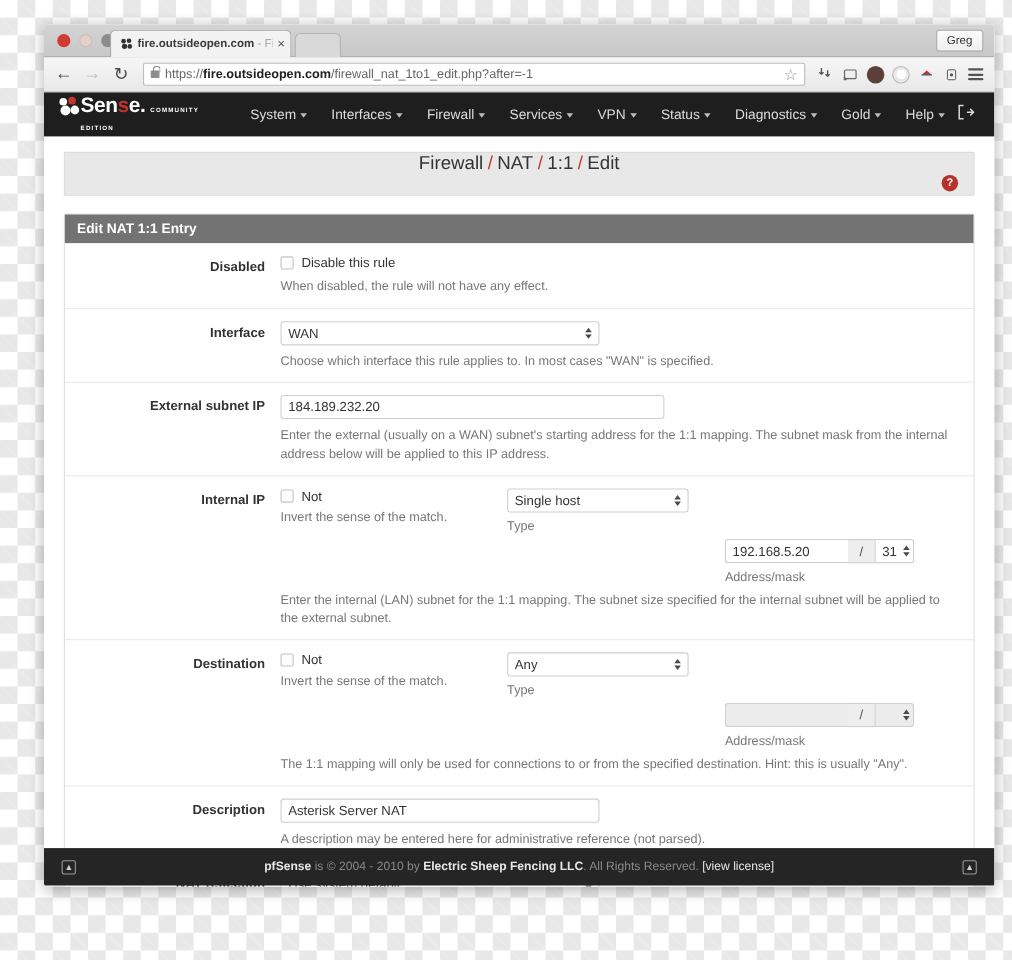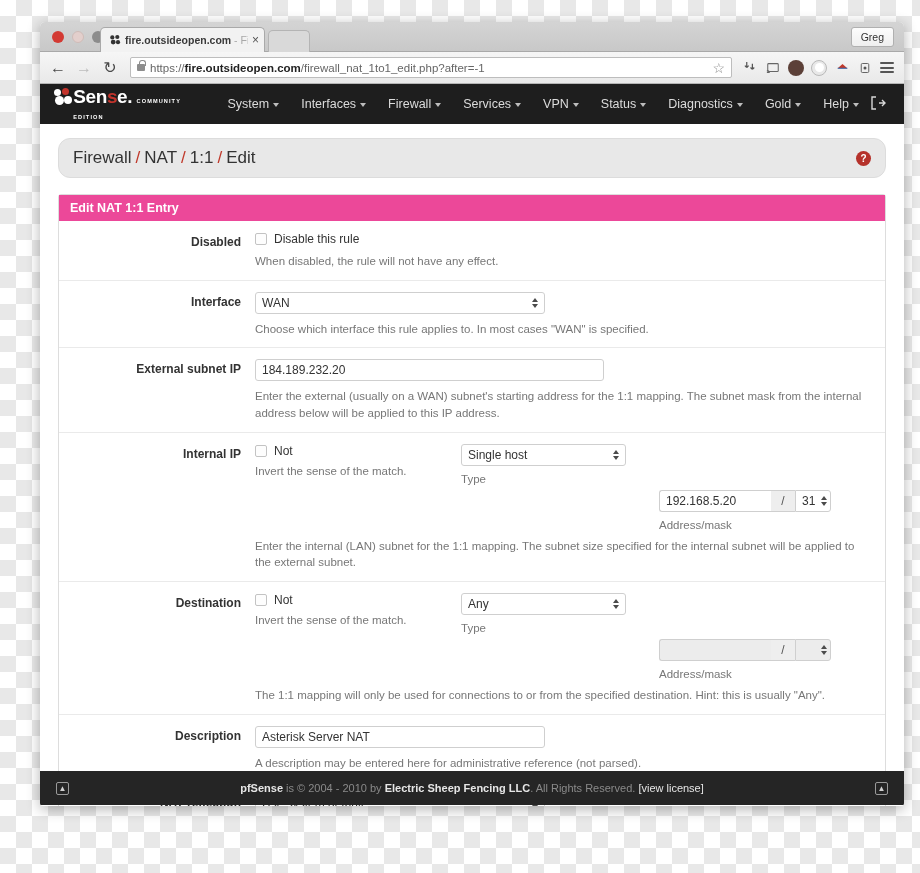--- a/index.html
+++ b/index.html
@@ -133,37 +133,38 @@
   .nav-items { display: flex; align-items: center; gap: 0; }
   .nav-item { color: #dcdcdc; font-size: 12.5px; padding: 0 11px; white-space: nowrap; }
   .caret { display:inline-block; margin-left:4px; border-left:3.5px solid transparent;
            border-right:3.5px solid transparent; border-top:4px solid #bdbdbd; vertical-align: middle;}
   .logout { margin-left: auto; color: #d8d8d8; font-size: 15px; padding-right: 4px; }
 
   .content { padding: 14px 18px 0 18px; }
 
   .breadcrumb-bar {
     background: #e8e8e8; border: 1px solid #dcdcdc;
-    border-radius: 12px;
+    border-radius: 1px;
     height: 40px;
     display: flex; align-items: center;
     padding: 0 14px;
     margin-bottom: 16px;
+    flex-direction: column;
   }
   .breadcrumb { font-size: 17px; color: #333; }
   .breadcrumb .sep { color: #c0392b; margin: 0 4px; }
   .help-icon {
     margin-left: auto; width: 15px; height: 15px; border-radius: 50%;
     background: #b5322b; color: #fff; font-size: 10px; font-weight: bold;
     display: flex; align-items: center; justify-content: center;
   }
 
   .panel { border: 1px solid #ddd; border-radius: 3px; background: #fff; }
   .panel-heading {
-    background: #ec4899; color: #fff;
+    background: #737373; color: #fff;
     font-size: 12.5px; font-weight: bold;
     padding: 6px 11px;
   }
 
   .form-row {
     display: flex;
     border-bottom: 1px solid #eaeaea;
     padding: 11px 0 10px 0;
   }
   .form-row:last-child { border-bottom: none; }

